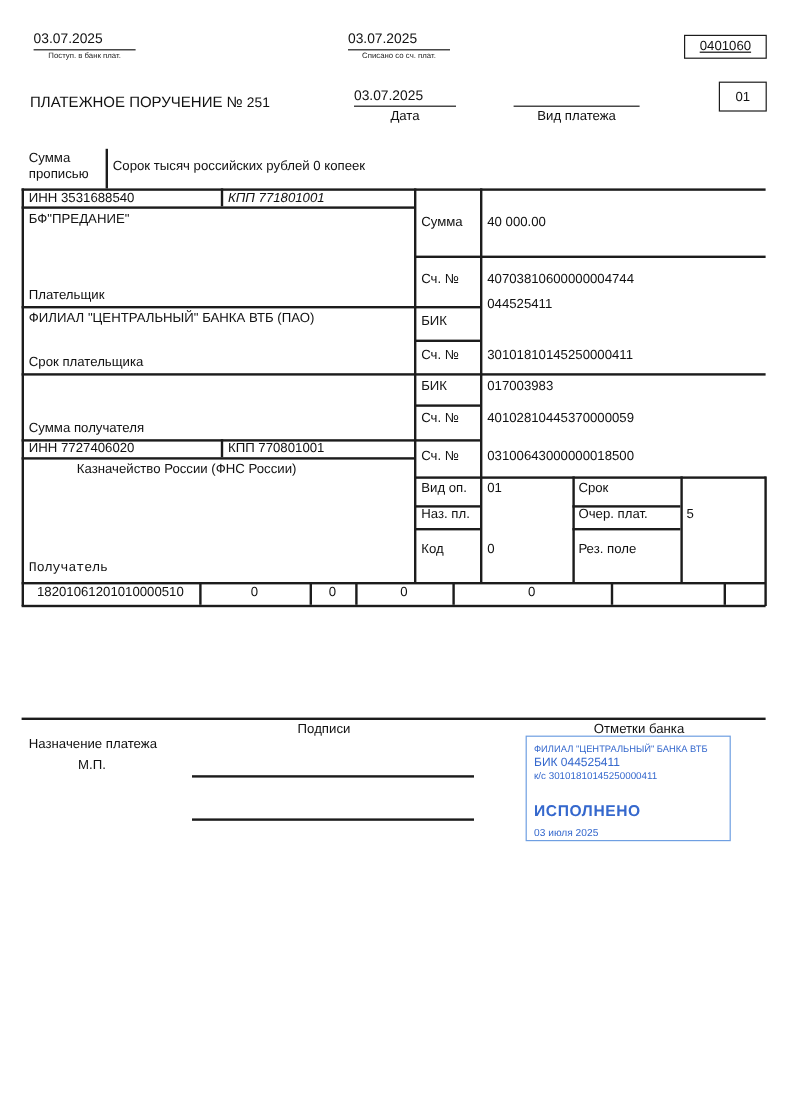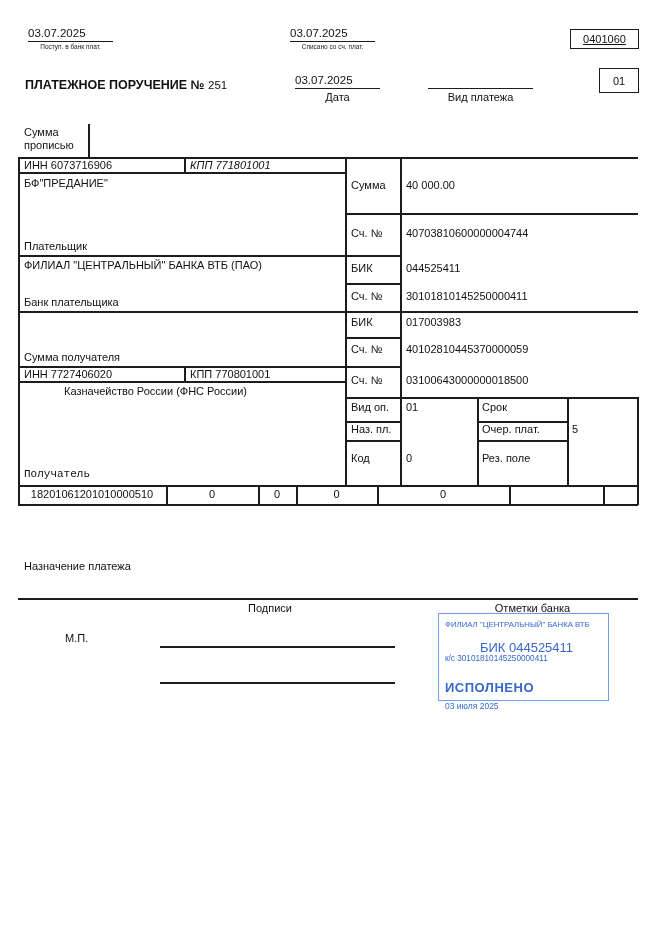--- a/index.html
+++ b/index.html
@@ -2,36 +2,36 @@
 <html><head>
 <meta charset="utf-8">
 <style>
   html,body{margin:0;padding:0;background:#fff;}
   .doc{
     position:relative;width:660px;height:933px;background:#ffffff;
     font-family:"Liberation Sans", sans-serif;color:#111;overflow:hidden;
   }
   .t{position:absolute;font-size:11px;line-height:13px;white-space:nowrap;}
   .wrap{white-space:normal;}
-  .b{font-weight:bold;}
+  .b{font-weight:normal;}
   .hl{position:absolute;height:1.5px;background:#1c1c1c;}
   .hl2{position:absolute;height:2px;background:#1c1c1c;}
   .vl{position:absolute;width:1.5px;background:#1c1c1c;}
   .box{position:absolute;border:1.6px solid #1c1c1c;display:flex;align-items:center;justify-content:center;font-size:11px;background:#fff;}
   .datefield{position:absolute;}
   .datefield .dval{border-bottom:1.5px solid #1c1c1c;font-size:11.5px;padding-bottom:1px;min-height:13px;}
   .datefield .dlbl{font-size:6.5px;text-align:center;padding-top:1px;color:#222;}
   .datefield .dlbl11{font-size:11px;text-align:center;padding-top:2px;}
   .cellc{position:absolute;font-size:11px;line-height:13px;text-align:center;}
   .stamp{
     position:absolute;left:438px;top:613px;width:169px;height:86px;
     border:1.6px solid #6f9fe2;color:#3568cd;background:#fff;
   }
   .stamp .s1{font-size:7.8px;line-height:11px;margin:5px 0 0 6px;white-space:nowrap;}
-  .stamp .s2{font-size:13px;line-height:11px;margin:12px 0 0 6px;text-align:center;}
+  .stamp .s2{font-size:10px;line-height:11px;margin:0 0 0 6px;}
   .stamp .s3{font-size:8.2px;line-height:11px;margin:0 0 0 6px;}
   .stamp .sst{font-size:13px;font-weight:bold;margin:16px 0 0 6px;letter-spacing:.5px;}
   .stamp .sdt{font-size:8.5px;margin:6px 0 0 6px;}
   .title{position:absolute;left:25px;top:78px;font-size:12.5px;}
   .title .num{font-weight:normal;font-size:11.5px;}
 </style>
 </head>
 <body>
 
 <div class="doc">
@@ -88,44 +88,45 @@
   <div class="vl" style="left:637px;top:397px;height:108px;"></div>
 
   <div class="vl" style="left:166px;top:485px;height:19px;"></div>
   <div class="vl" style="left:258px;top:485px;height:19px;"></div>
   <div class="vl" style="left:296px;top:485px;height:19px;"></div>
   <div class="vl" style="left:377px;top:485px;height:19px;"></div>
   <div class="vl" style="left:509px;top:485px;height:19px;"></div>
   <div class="vl" style="left:603px;top:485px;height:19px;"></div>
 
   <div class="t wrap" style="left:24px;top:126px;width:58px;">Сумма прописью</div>
+  <div class="t" style="left:94px;top:133px;">Сорок тысяч российских рублей 0 копеек</div>
 
-  <div class="t" style="left:24px;top:159px;">ИНН 6073716906</div>
+  <div class="t" style="left:24px;top:159px;">ИНН 3531688540</div>
   <div class="t" style="left:190px;top:159px;font-style:italic;">КПП 771801001</div>
   <div class="t" style="left:24px;top:177px;">БФ"ПРЕДАНИЕ"</div>
   <div class="t" style="left:24px;top:240px;">Плательщик</div>
 
   <div class="t" style="left:24px;top:259px;">ФИЛИАЛ "ЦЕНТРАЛЬНЫЙ" БАНКА ВТБ (ПАО)</div>
-  <div class="t" style="left:24px;top:296px;">Банк плательщика</div>
+  <div class="t" style="left:24px;top:296px;">Срок плательщика</div>
 
   <div class="t" style="left:24px;top:351px;">Сумма получателя</div>
 
   <div class="t" style="left:24px;top:368px;">ИНН 7727406020</div>
   <div class="t" style="left:190px;top:368px;">КПП 770801001</div>
   <div class="t" style="left:24px;top:385px;margin-left:40px;">Казначейство России (ФНС России)</div>
   <div class="t" style="left:24px;top:468px;font-family:Liberation Mono, monospace;">Получатель</div>
 
   <div class="t" style="left:351px;top:179px;">Сумма</div>
   <div class="t" style="left:406px;top:179px;">40 000.00</div>
 
   <div class="t" style="left:351px;top:227px;">Сч. №</div>
   <div class="t" style="left:406px;top:227px;">40703810600000004744</div>
 
   <div class="t" style="left:351px;top:262px;">БИК</div>
-  <div class="t" style="left:406px;top:262px;">044525411</div>
+  <div class="t" style="left:406px;top:248px;">044525411</div>
   <div class="t" style="left:351px;top:290px;">Сч. №</div>
   <div class="t" style="left:406px;top:290px;">30101810145250000411</div>
 
   <div class="t" style="left:351px;top:316px;">БИК</div>
   <div class="t" style="left:406px;top:316px;">017003983</div>
   <div class="t" style="left:351px;top:343px;">Сч. №</div>
   <div class="t" style="left:406px;top:343px;">40102810445370000059</div>
 
   <div class="t" style="left:351px;top:374px;">Сч. №</div>
   <div class="t" style="left:406px;top:374px;">03100643000000018500</div>
@@ -145,21 +146,21 @@
   <div class="t" style="left:482px;top:452px;">Рез. поле</div>
 
   <div class="cellc" style="left:18px;top:488px;width:148px;">18201061201010000510</div>
   <div class="cellc" style="left:166px;top:488px;width:92px;">0</div>
   <div class="cellc" style="left:258px;top:488px;width:38px;">0</div>
   <div class="cellc" style="left:296px;top:488px;width:81px;">0</div>
   <div class="cellc" style="left:377px;top:488px;width:132px;">0</div>
   <div class="cellc" style="left:509px;top:488px;width:94px;"></div>
   <div class="cellc" style="left:603px;top:488px;width:34px;"></div>
 
-  <div class="t" style="left:24px;top:560px;">Назначение платежа</div>
+  <div class="t" style="left:24px;top:614px;">Назначение платежа</div>
   <div class="hl2" style="left:18px;top:598px;width:620px;"></div>
 
   <div class="cellc" style="left:180px;top:602px;width:180px;">Подписи</div>
   <div class="cellc" style="left:450px;top:602px;width:165px;">Отметки банка</div>
   <div class="t" style="left:65px;top:632px;">М.П.</div>
   <div class="hl2" style="left:160px;top:646px;width:235px;"></div>
   <div class="hl2" style="left:160px;top:682px;width:235px;"></div>
 
   <div class="stamp">
     <div class="s1">ФИЛИАЛ "ЦЕНТРАЛЬНЫЙ" БАНКА ВТБ</div>

